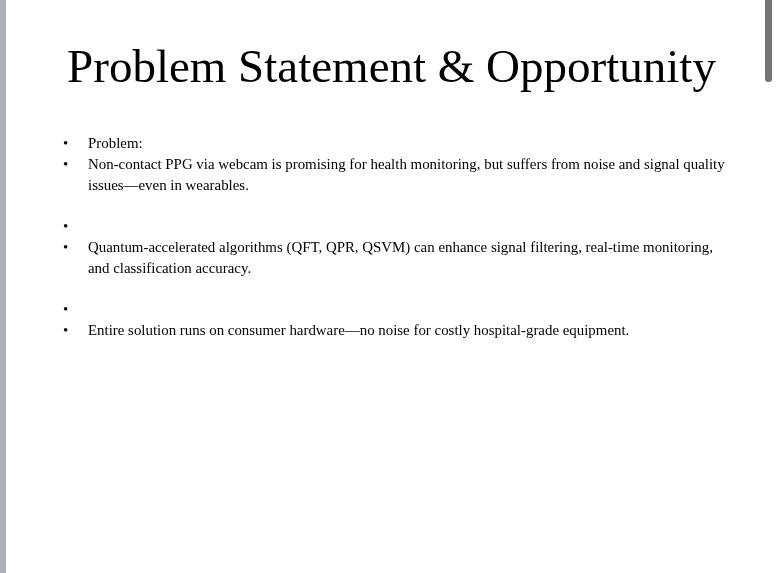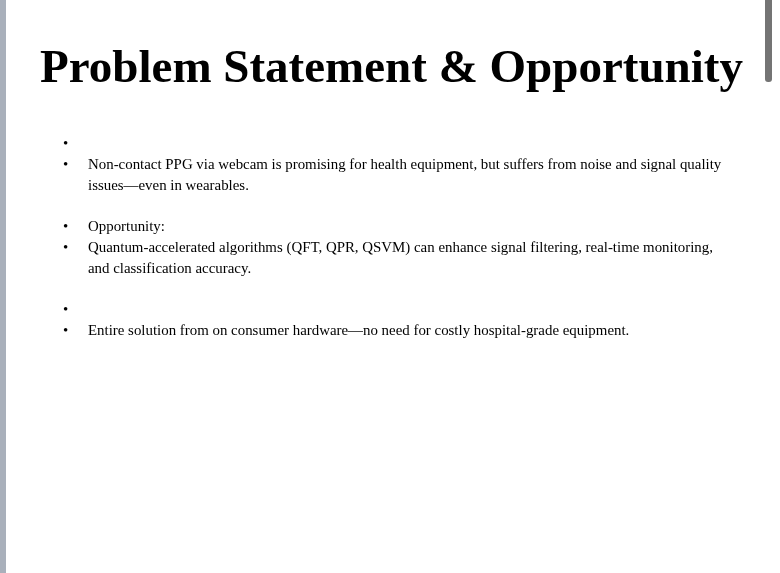--- a/index.html
+++ b/index.html
@@ -51,21 +51,21 @@
   .slide-title {
     position: absolute;
     left: 0;
     top: 36px;
     width: 100%;
     padding-left: 12px;
     box-sizing: border-box;
     text-align: center;
     font-size: 47px;
     line-height: 60px;
-    font-weight: 700;
+    font-weight: 400;
     white-space: nowrap;
   }
   .bullet-list {
     position: absolute;
     left: 0;
     top: 133px;
     width: 740px;
     font-size: 14.9px;
     line-height: 20.8px;
   }
@@ -95,45 +95,45 @@
 
 <div class="slide">
 
   <div class="slide-title">Problem Statement &amp; Opportunity</div>
 
   <div class="bullet-list">
 
     <div class="section">
       <div class="li">
         <span class="bullet">•</span>
+        <span class="li-text">Problem:</span>
       </div>
       <div class="li">
         <span class="bullet">•</span>
-        <span class="li-text">Non-contact PPG via webcam is promising for health equipment, but suffers from noise and signal quality issues—even in wearables.</span>
+        <span class="li-text">Non-contact PPG via webcam is promising for health monitoring, but suffers from noise and signal quality issues—even in wearables.</span>
       </div>
     </div>
 
     <div class="section">
       <div class="li">
         <span class="bullet">•</span>
-        <span class="li-text">Opportunity:</span>
       </div>
       <div class="li">
         <span class="bullet">•</span>
         <span class="li-text">Quantum-accelerated algorithms (QFT, QPR, QSVM) can enhance signal filtering, real-time monitoring, and classification accuracy.</span>
       </div>
     </div>
 
     <div class="section">
       <div class="li">
         <span class="bullet">•</span>
       </div>
       <div class="li">
         <span class="bullet">•</span>
-        <span class="li-text">Entire solution from on consumer hardware—no need for costly hospital-grade equipment.</span>
+        <span class="li-text">Entire solution runs on consumer hardware—no noise for costly hospital-grade equipment.</span>
       </div>
     </div>
 
   </div>
 </div>
 
 <div class="scrollbar">
   <div class="scrollbar-thumb"></div>
 </div>
 

